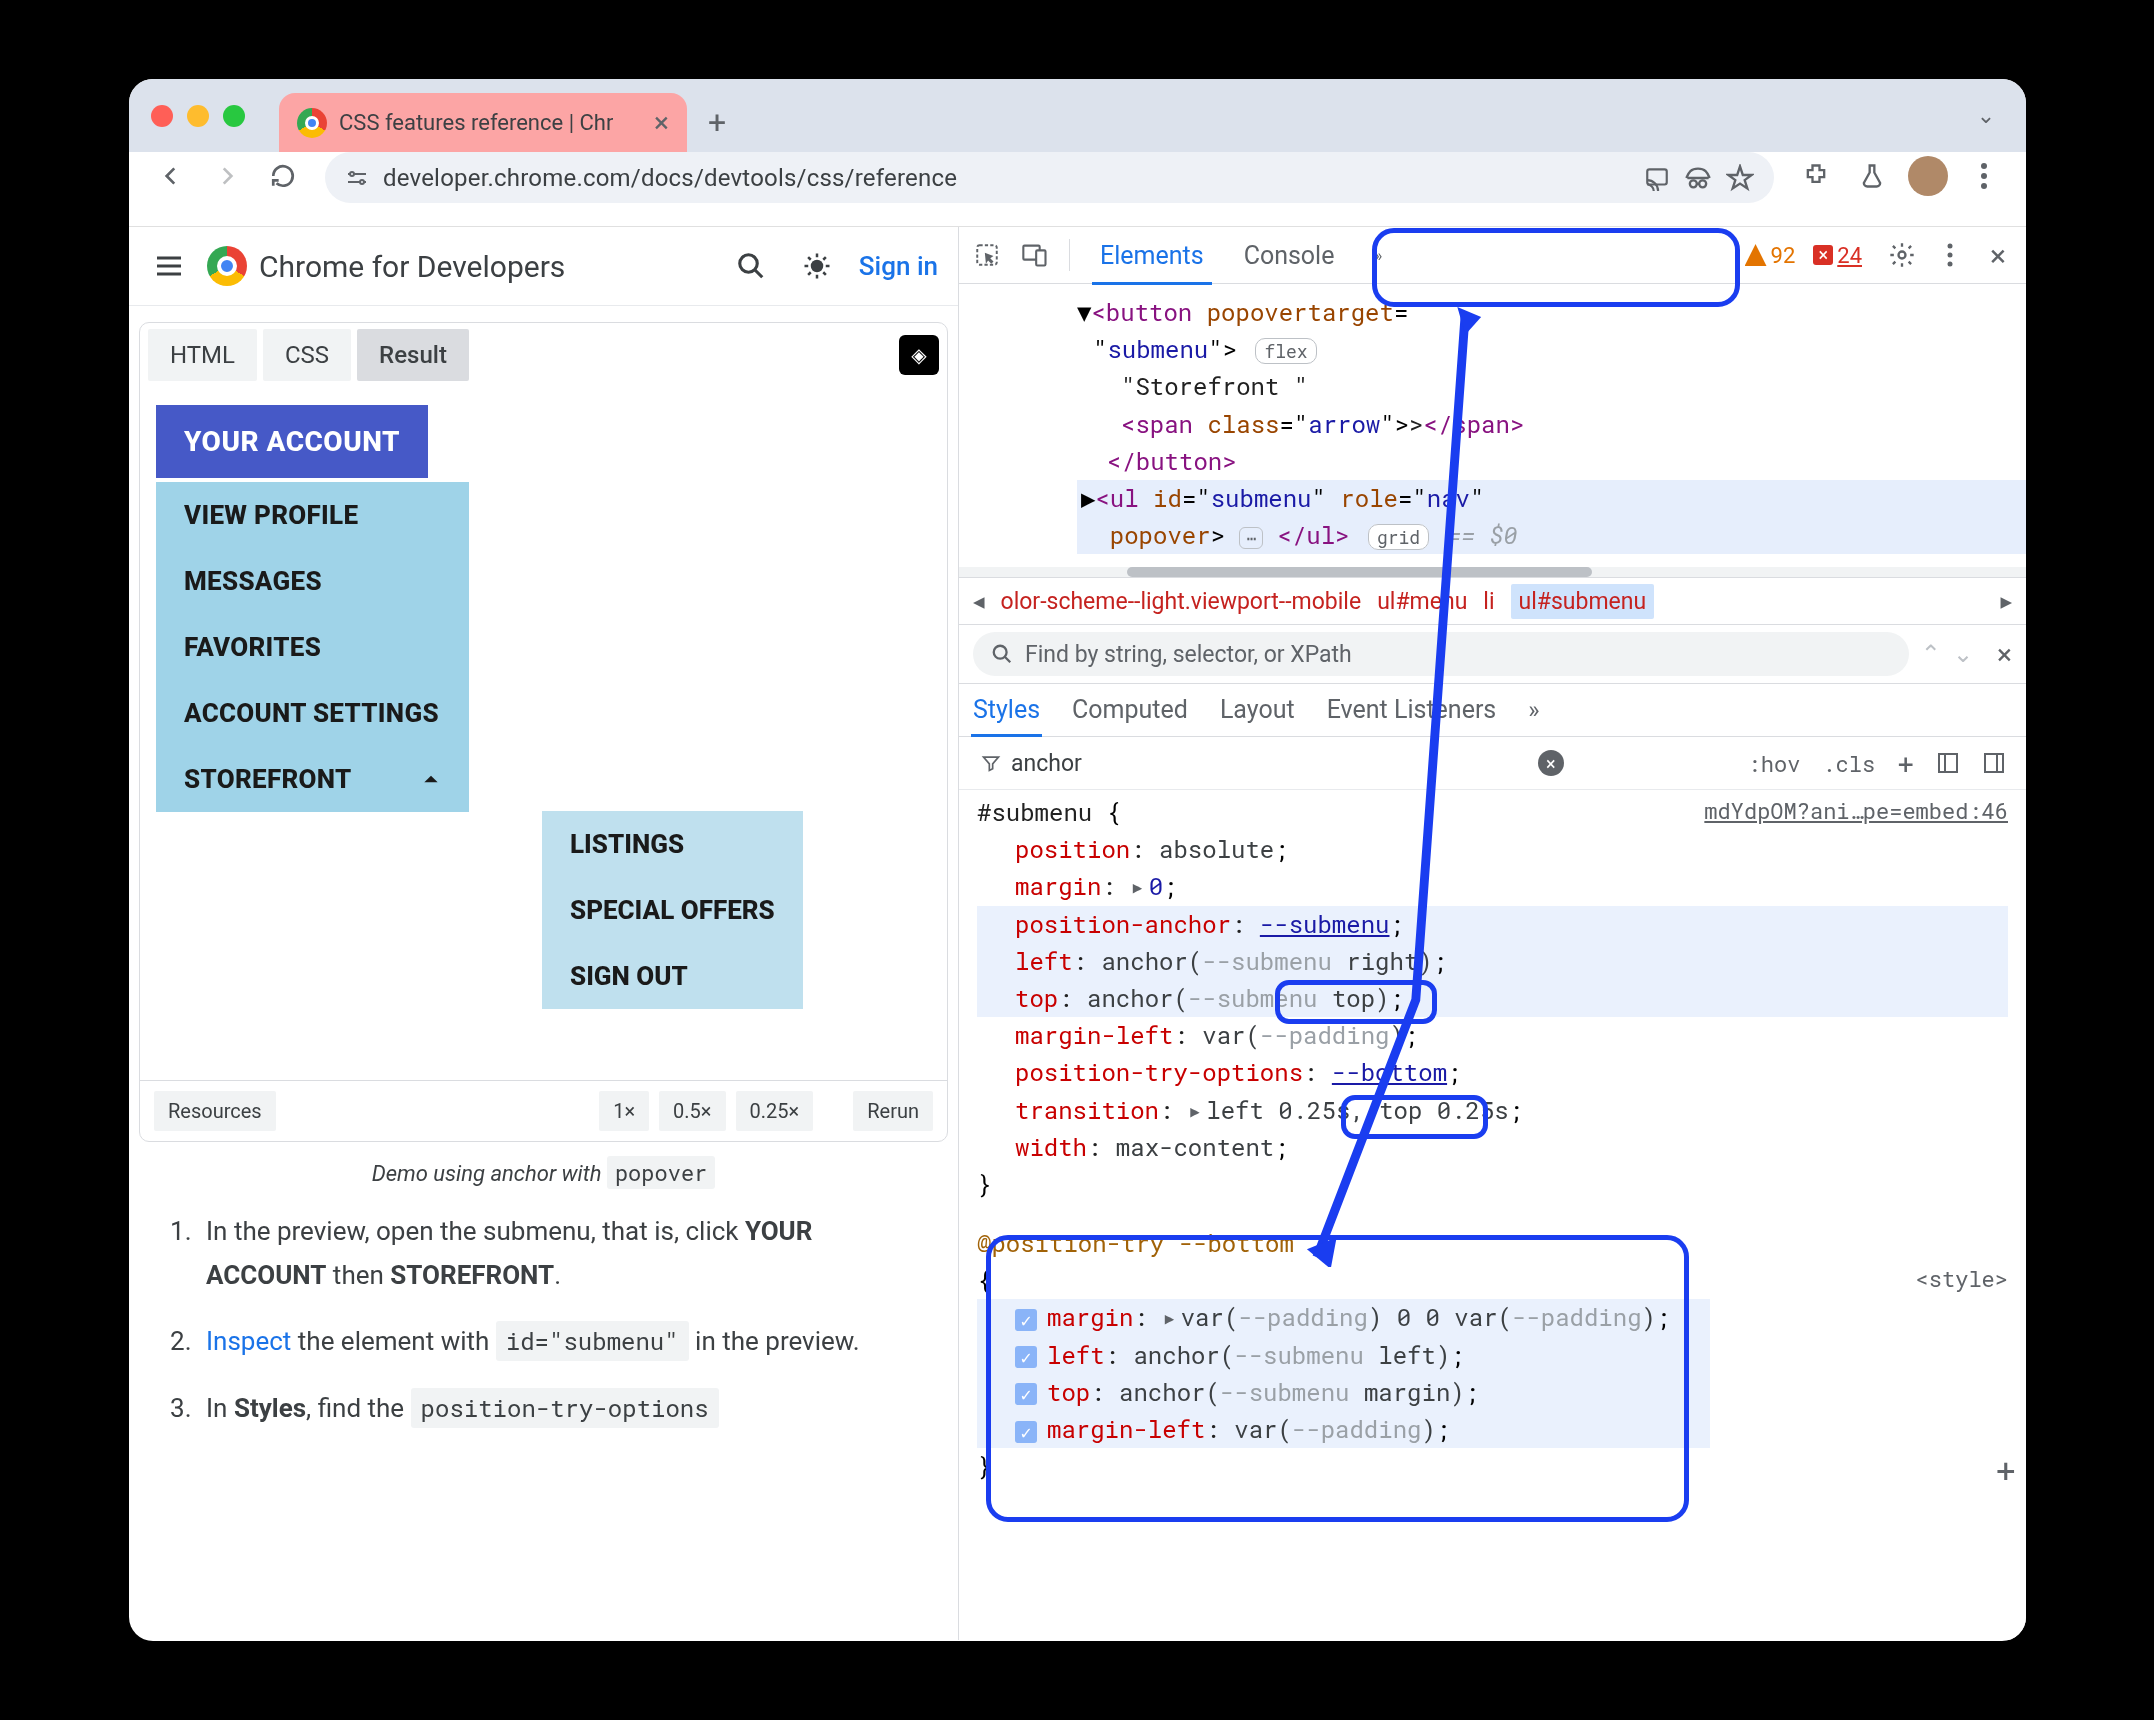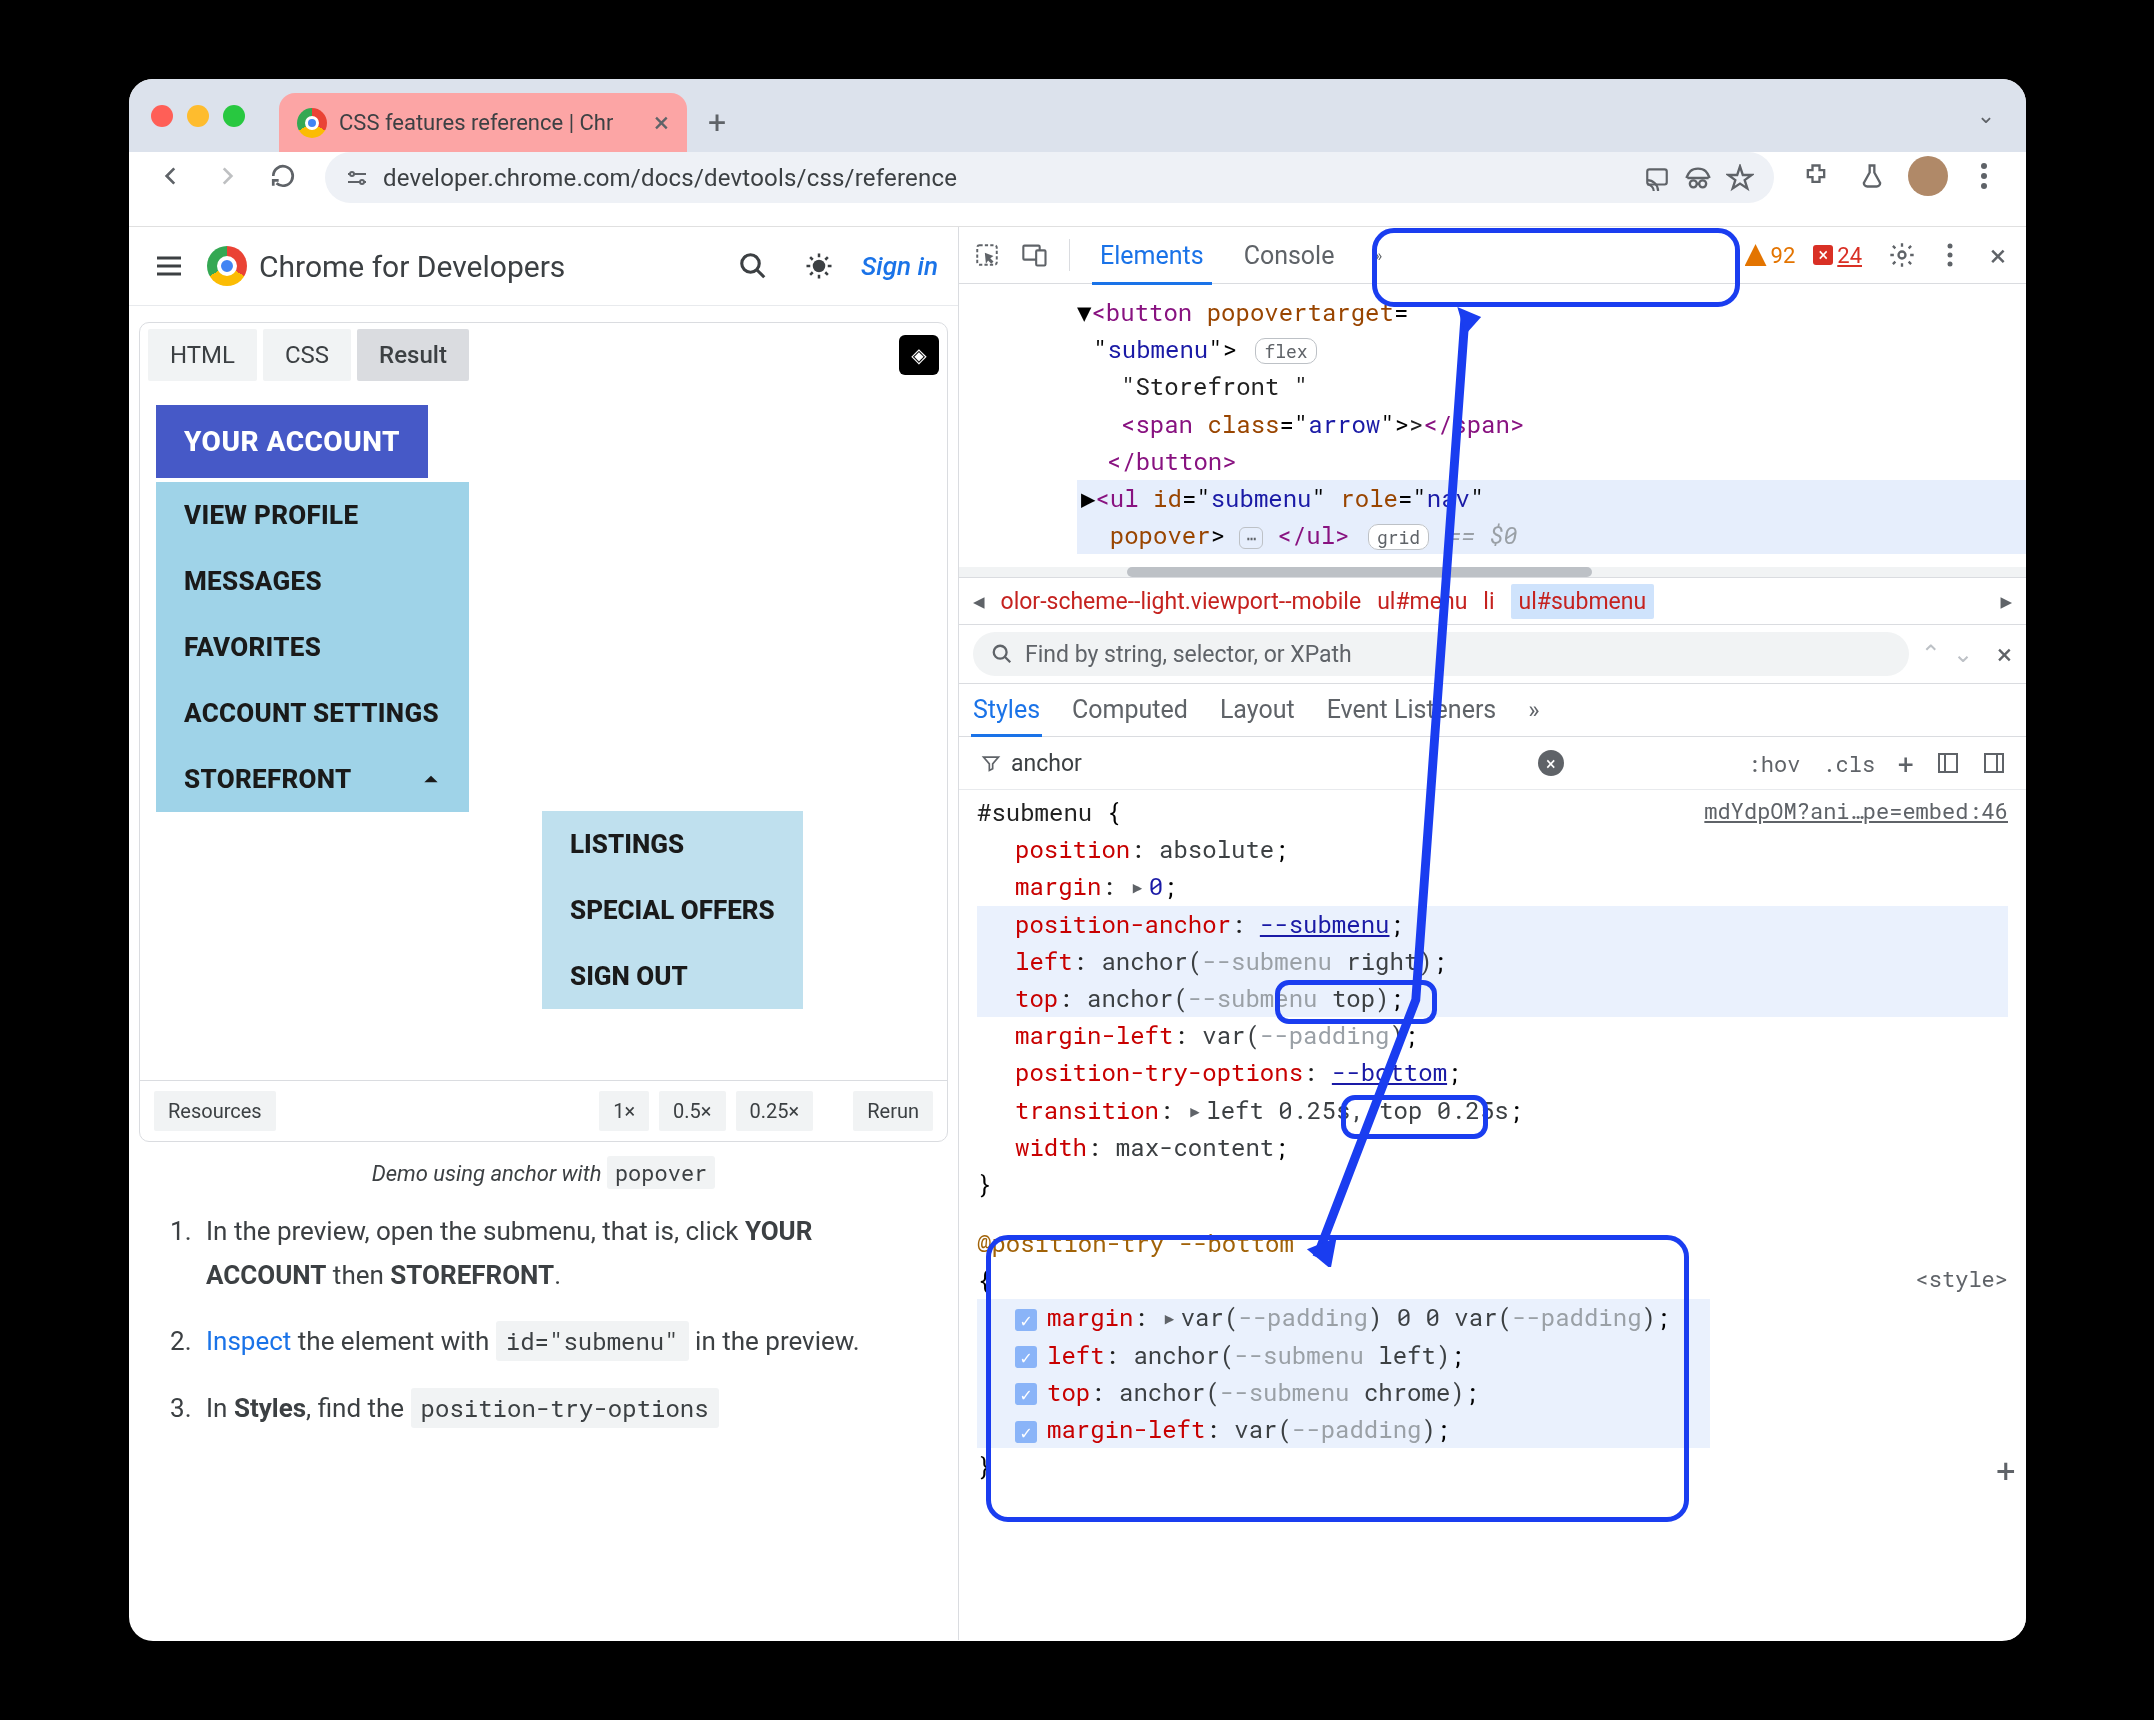--- a/index.html
+++ b/index.html
@@ -27,21 +27,21 @@
 .avatar { width: 40px; height: 40px; border-radius: 50%; background: #b08968; }
 
 
 .content { display: flex; height: calc(100% - 149px); }
 .page { width: 830px; border-right: 1px solid #dadce0; overflow: hidden; display: flex; flex-direction: column; }
 .page-header { height: 79px; display: flex; align-items: center; padding: 0 20px; gap: 18px; border-bottom: 1px solid #e8eaed; }
 .hamburger { width: 40px; height: 40px; display: flex; align-items: center; justify-content: center; cursor: pointer; }
 .hamburger svg { width: 32px; height: 32px; }
 .brand { display: flex; align-items: center; gap: 12px; font-size: 30px; color: #3c4043; }
 .page-header .spacer { flex: 1; }
-.signin { color: #1a73e8; font-size: 26px; font-weight: 500; cursor: pointer; font-style: italic; }
+.signin { color: #1a73e8; font-size: 26px; font-weight: 500; cursor: pointer; }
 
 
 .embed-wrap { padding: 16px 10px 0 10px; }
 .embed { border: 1px solid #dadce0; border-radius: 10px; }
 .embed-tabs { display: flex; align-items: center; padding: 6px 8px; gap: 6px; }
 .embed-tab { padding: 12px 22px; font-size: 24px; color: #3c4043; background: #f1f3f4; border-radius: 2px; cursor: pointer; }
 .embed-tab.active { background: #dadce0; font-weight: 500; }
 .embed-tabs .spacer { flex: 1; }
 .codepen { width: 40px; height: 40px; background: #000; color: #fff; border-radius: 6px; display: flex; align-items: center; justify-content: center; font-size: 20px; }
 .preview { padding: 18px 16px 14px 16px; position: relative; min-height: 693px; }
@@ -434,21 +434,21 @@
         <div class="decl"><span class="prop">position-try-options</span><span class="colon">:</span> <span class="link">--bottom</span>;</div>
         <div class="decl"><span class="prop">transition</span><span class="colon">:</span> <span class="tri">▸</span><span class="value">left 0.25s, top 0.25s</span>;</div>
         <div class="decl"><span class="prop">width</span><span class="colon">:</span> <span class="value">max-content</span>;</div>
         <div>}</div>
         <div class="sep"></div>
         <div class="at-rule">@position-try --bottom</div>
         <span class="style-src">&lt;style&gt;</span>
         <div>{</div>
         <div class="decl hl2"><span class="check"></span><span class="prop">margin</span><span class="colon">:</span> <span class="tri">▸</span><span class="value">var(</span><span class="var">--padding</span><span class="value">) 0 0 var(</span><span class="var">--padding</span><span class="value">)</span>;</div>
         <div class="decl hl2"><span class="check"></span><span class="prop">left</span><span class="colon">:</span> <span class="value">anchor(</span><span class="var">--submenu</span><span class="value"> left)</span>;</div>
-        <div class="decl hl2"><span class="check"></span><span class="prop">top</span><span class="colon">:</span> <span class="value">anchor(</span><span class="var">--submenu</span><span class="value"> chrome)</span>;</div>
+        <div class="decl hl2"><span class="check"></span><span class="prop">top</span><span class="colon">:</span> <span class="value">anchor(</span><span class="var">--submenu</span><span class="value"> margin)</span>;</div>
         <div class="decl hl2"><span class="check"></span><span class="prop">margin-left</span><span class="colon">:</span> <span class="value">var(</span><span class="var">--padding</span><span class="value">)</span>;</div>
         <div>}</div>
         <span class="add-btn">+</span>
       </div>
     </div>
   </div>
 
   <div class="annot" style="left:1243px; top:149px; width:368px; height:79px;"></div>
   <div class="annot" style="left:1146px; top:901px; width:162px; height:44px; border-radius:14px;"></div>
   <div class="annot" style="left:1212px; top:1016px; width:147px; height:44px; border-radius:14px;"></div>

